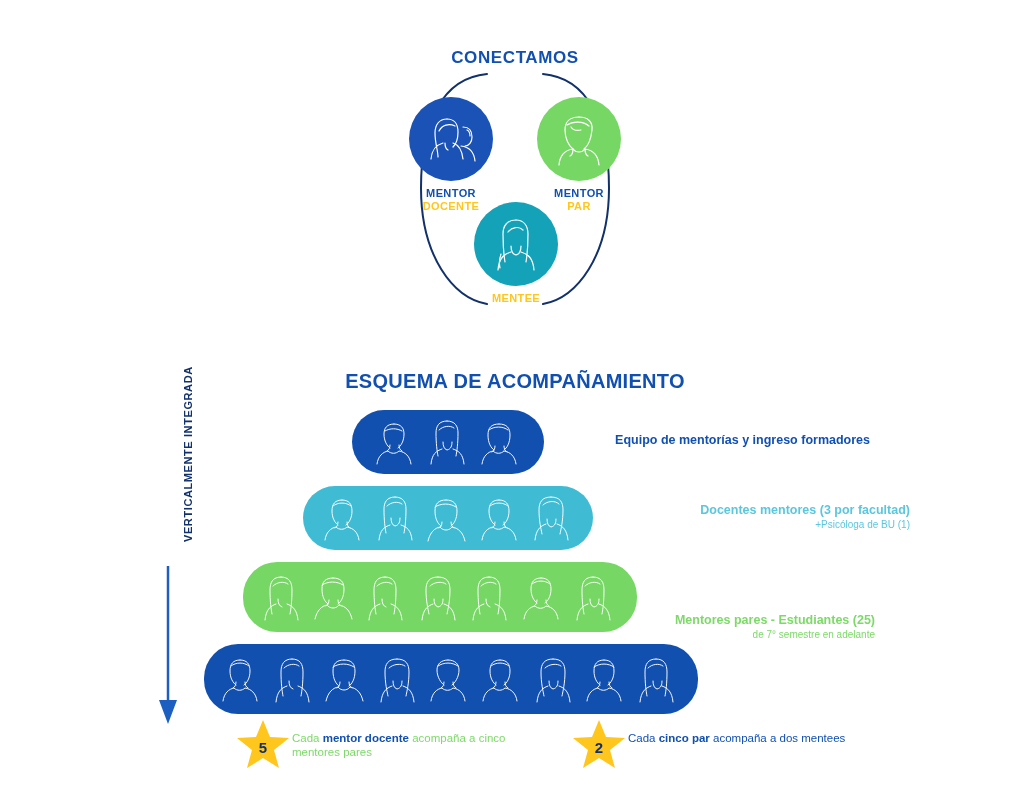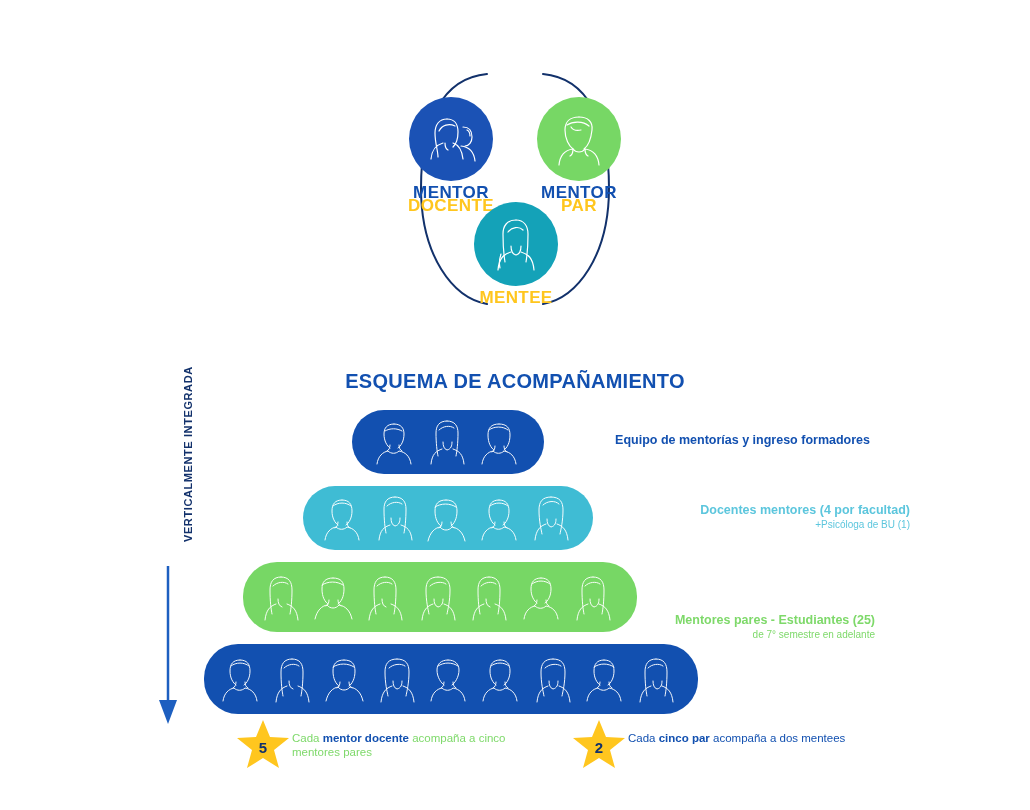--- a/index.html
+++ b/index.html
@@ -15,21 +15,21 @@
     position:absolute;left:0;top:48px;width:1030px;text-align:center;
     font-size:17px;font-weight:bold;letter-spacing:.6px;color:#1250b0;
   }
   #connect-bracket{position:absolute;left:415px;top:66px;width:200px;height:245px;}
 
   .avatar-circle{position:absolute;border-radius:50%;overflow:hidden;}
   #mentor-docente-circle{left:409px;top:97px;width:84px;height:84px;background:#1b52b5;}
   #mentor-par-circle{left:537px;top:97px;width:84px;height:84px;background:#77d765;}
   #mentee-circle{left:474px;top:202px;width:84px;height:84px;background:#14a2b8;}
 
-  .circle-label{position:absolute;text-align:center;font-size:17px;font-weight:bold;line-height:12.5px;letter-spacing:.4px;}
+  .circle-label{position:absolute;text-align:center;font-size:11px;font-weight:bold;line-height:12.5px;letter-spacing:.4px;}
   .cl-blue{color:#1250b0;display:block;}
   .cl-gold{color:#ffc61e;display:block;}
   #mentor-docente-label{left:391px;top:187px;width:120px;}
   #mentor-par-label{left:519px;top:187px;width:120px;}
   #mentee-label{left:459px;top:292px;width:114px;}
 
   
   #esquema-title{
     position:absolute;left:0;top:370px;width:1030px;text-align:center;
     font-size:20px;font-weight:bold;letter-spacing:.3px;color:#1250b0;
@@ -75,20 +75,21 @@
   #star-2-text{left:628px;top:731px;width:230px;color:#1250b0;}
   .note-text b{font-weight:bold;}
   #star-5-text b{color:#1250b0;}
   #star-2-text b{color:#1250b0;}
 </style>
 </head>
 <body>
 
 <div class="stage">
 
+  <div id="conectamos-title">CONECTAMOS</div>
 
   <svg id="connect-bracket" viewBox="0 0 200 245">
     <path d="M72 8 C 28 12, 6 55, 6 122 C 6 190, 38 232, 72 238" fill="none" stroke="#12316b" stroke-width="2" stroke-linecap="round"></path>
     <path d="M128 8 C 172 12, 194 55, 194 122 C 194 190, 162 232, 128 238" fill="none" stroke="#12316b" stroke-width="2" stroke-linecap="round"></path>
   </svg>
 
   <div class="avatar-circle" id="mentor-docente-circle">
     <svg width="84" height="84" viewBox="0 0 84 84">
       <g fill="none" stroke="#ffffff" stroke-width="1.2" stroke-linecap="round" stroke-linejoin="round">
         <path d="M38 22 c-8 0 -12 6 -12 14 c0 10 3 18 3 24"></path>
@@ -225,21 +226,21 @@
             <path d="M20 3 c9 0 12 5 12 13 c0 11 -2 19 -3 24"></path>
           <path d="M12 11 c4 -4 12 -5 16 -1"></path>
             <path d="M16 25 c0 4 1 7 4 8 c4 -1 5 -4 5 -8"></path>
           <path d="M4 46 c1 -10 5 -14 11 -16"></path>
             <path d="M37 46 c-1 -10 -5 -14 -11 -16"></path>
         </g>
       </g>
     </svg>
   </div>
   <div class="tier-label" id="tier-2-label">
-    <div class="tl-main c-cyan">Docentes mentores (4 por facultad)</div>
+    <div class="tl-main c-cyan">Docentes mentores (3 por facultad)</div>
     <div class="tl-sub c-cyan">+Psicóloga de BU (1)</div>
   </div>
 
   <div class="tier" id="tier-3">
     <svg width="364" height="56" viewBox="0 0 364 56">
       <g fill="none" stroke="#ffffff" stroke-width="1" stroke-linecap="round" stroke-linejoin="round" opacity="0.95">
         <g transform="translate(4,5)">
           <path d="M19 3 c-8 0 -11 5 -11 13 c0 11 1 19 2 24"></path>
             <path d="M19 3 c8 0 11 5 11 13 c0 11 -1 19 -2 24"></path>
           <path d="M11 12 c4 -4 11 -5 15 -2"></path>

